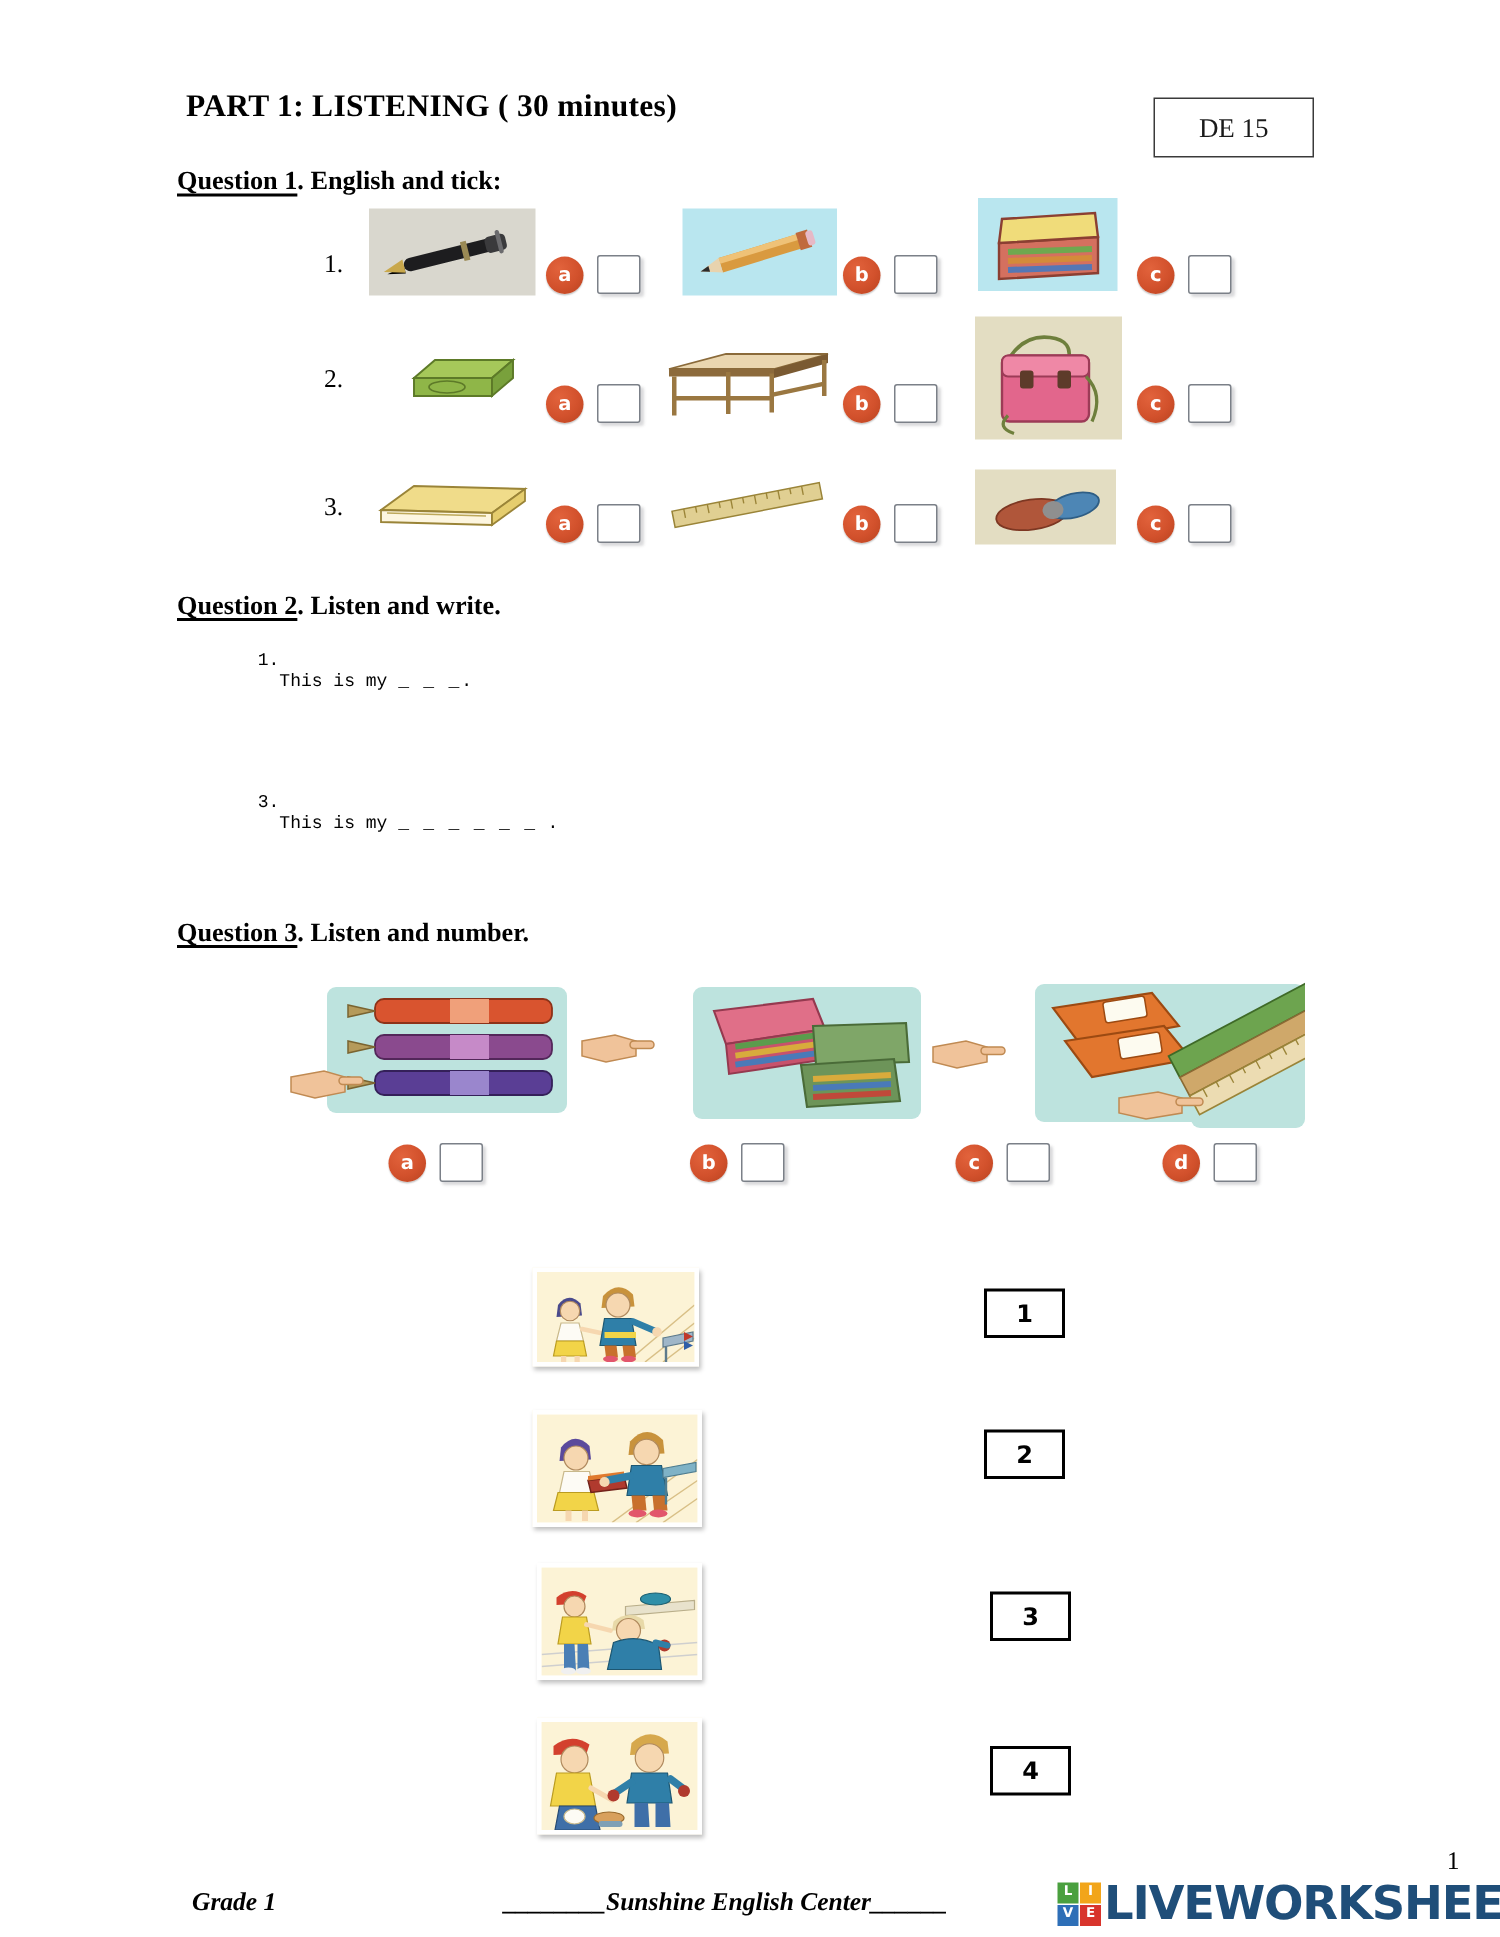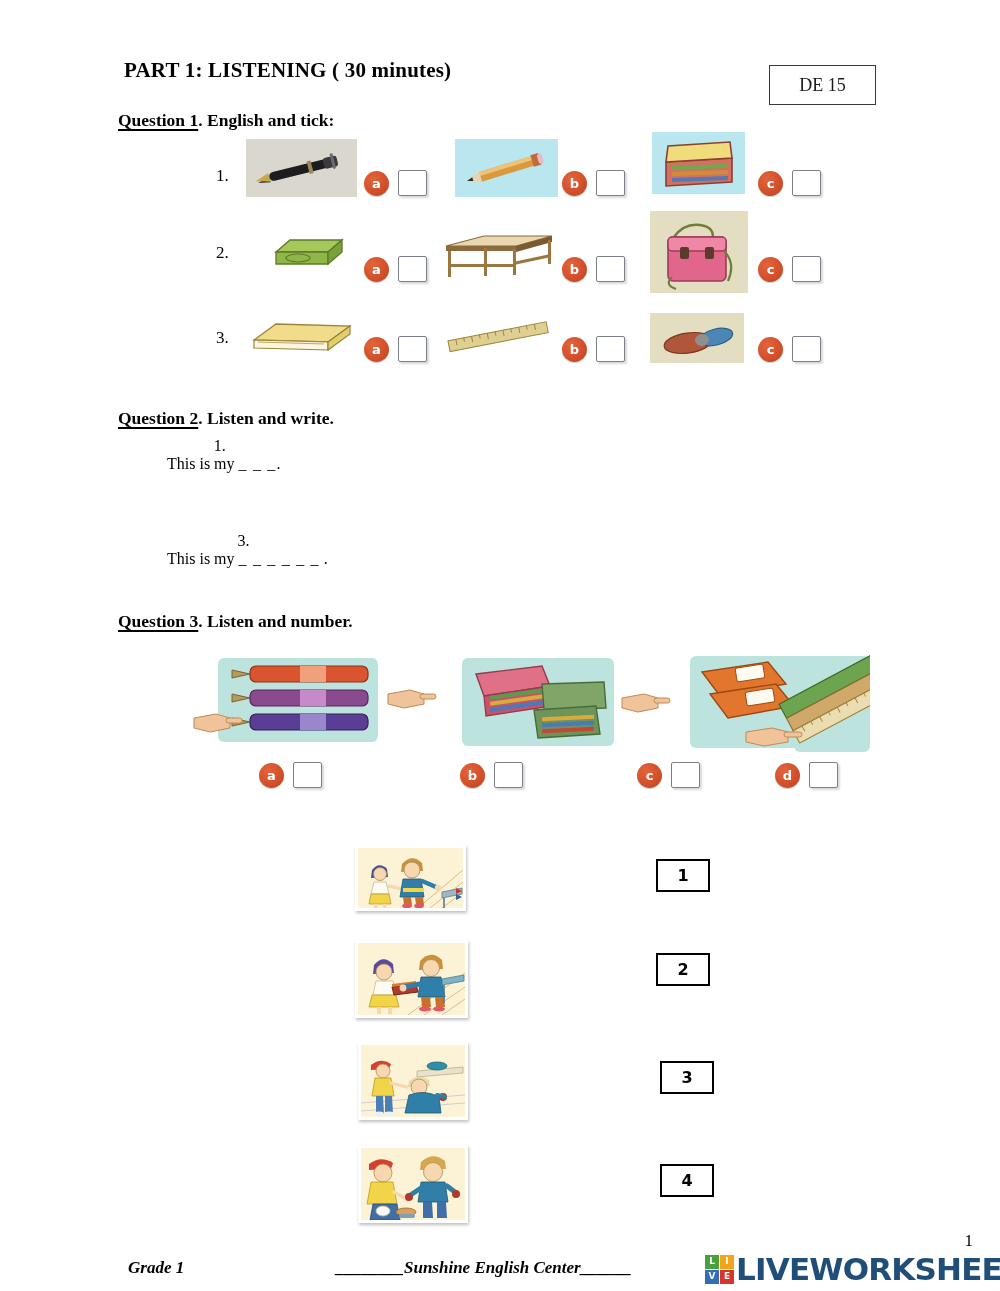--- a/index.html
+++ b/index.html
@@ -103,24 +103,23 @@
     height: 24px;
     border: 1.6px solid #7b8088;
     background: #fff;
     box-shadow: 2px 2px 2px rgba(80,80,90,.22);
     border-radius: 2px;
   }
 
   
   .q2line {
     position: absolute;
-    font-size: 16px;
-    font-family: Liberation Serif, serif;
+    font-size: 12px;
+    font-family: Liberation Mono, monospace;
     white-space: pre;
-    text-align: center;
   }
   .q2line .blank { letter-spacing: 1.2px; }
 
   
   .thumb {
     position: absolute;
     background: #fdf7e2;
     border: 3px solid #ffffff;
     box-shadow: 1px 2px 3px rgba(0,0,0,.25);
     overflow: hidden;
@@ -368,21 +367,21 @@
       <ellipse cx="38" cy="30" rx="24" ry="10" fill="#b0563a" stroke="#7d3722" stroke-width="1.2" transform="rotate(-8 38 30)"></ellipse>
       <ellipse cx="66" cy="24" rx="17" ry="8" fill="#4d86b5" stroke="#2f5e85" stroke-width="1.2" transform="rotate(-14 66 24)"></ellipse>
       <ellipse cx="52" cy="27" rx="7" ry="6" fill="#8f8f8f" transform="rotate(-10 52 27)"></ellipse>
     </svg>
   </div>
   <div class="opt" style="left:758px; top:336px;">
     <div class="bubble">c</div>
     <div class="tickbox"></div>
   </div>
 
-  <div class="q-head" style="left:118px; top:393px;margin-top:15px;">
+  <div class="q-head" style="left:118px; top:393px;">
     <span class="u">Question 2</span><span>. Listen and write.</span>
   </div>
 
   <div class="q2line" style="left:143px; top:419px;">
     <span>1.</span>
     <span>&nbsp;&nbsp;</span><span>This is my </span><span class="blank">_ _ _</span><span>.</span>
   </div>
 
 
   <div class="q2line" style="left:143px; top:514px;">

